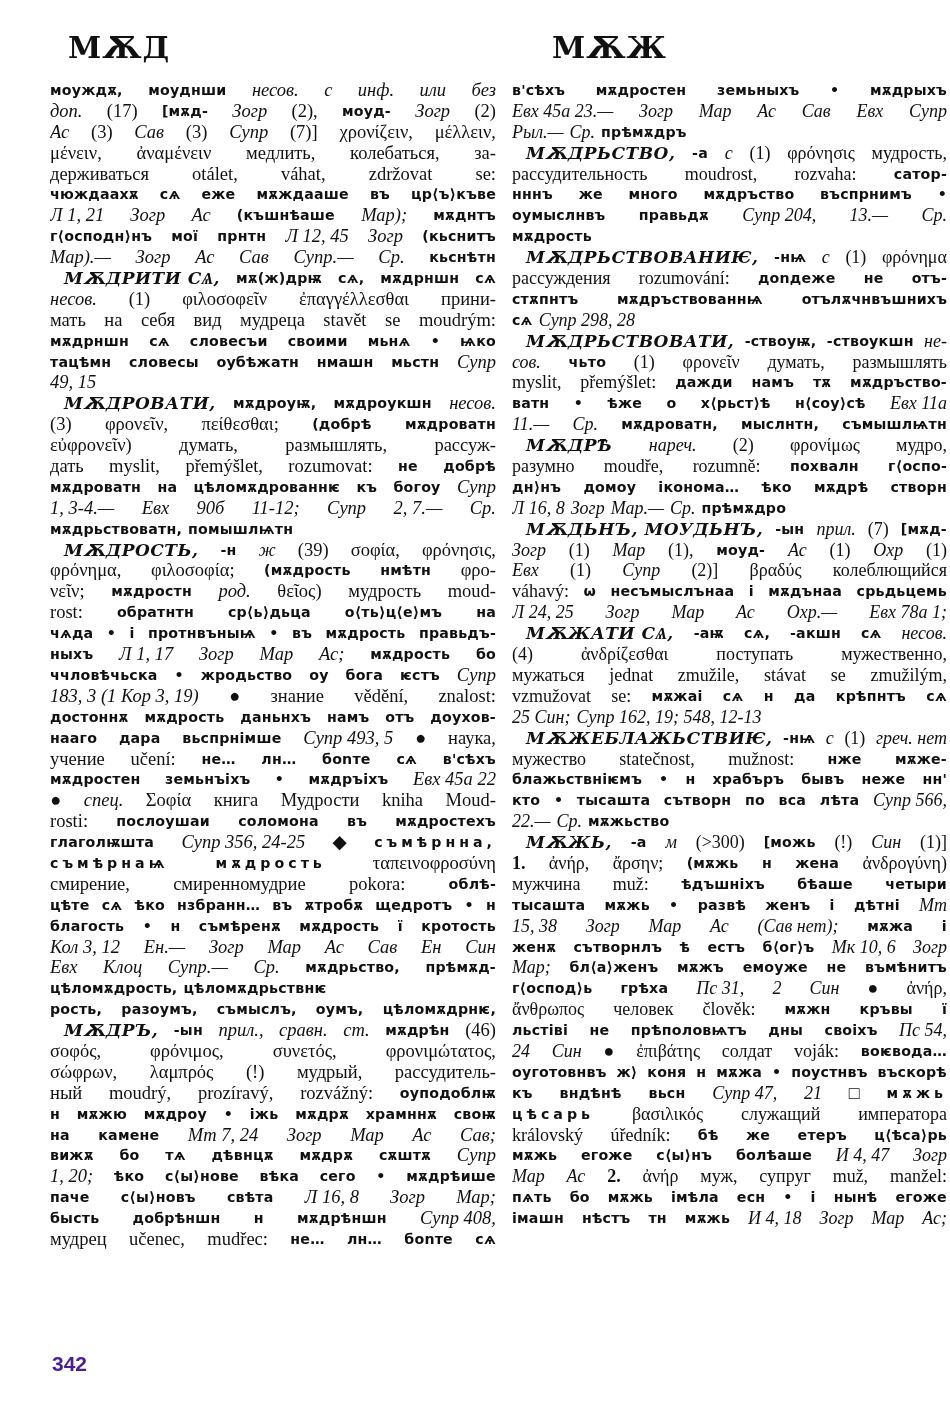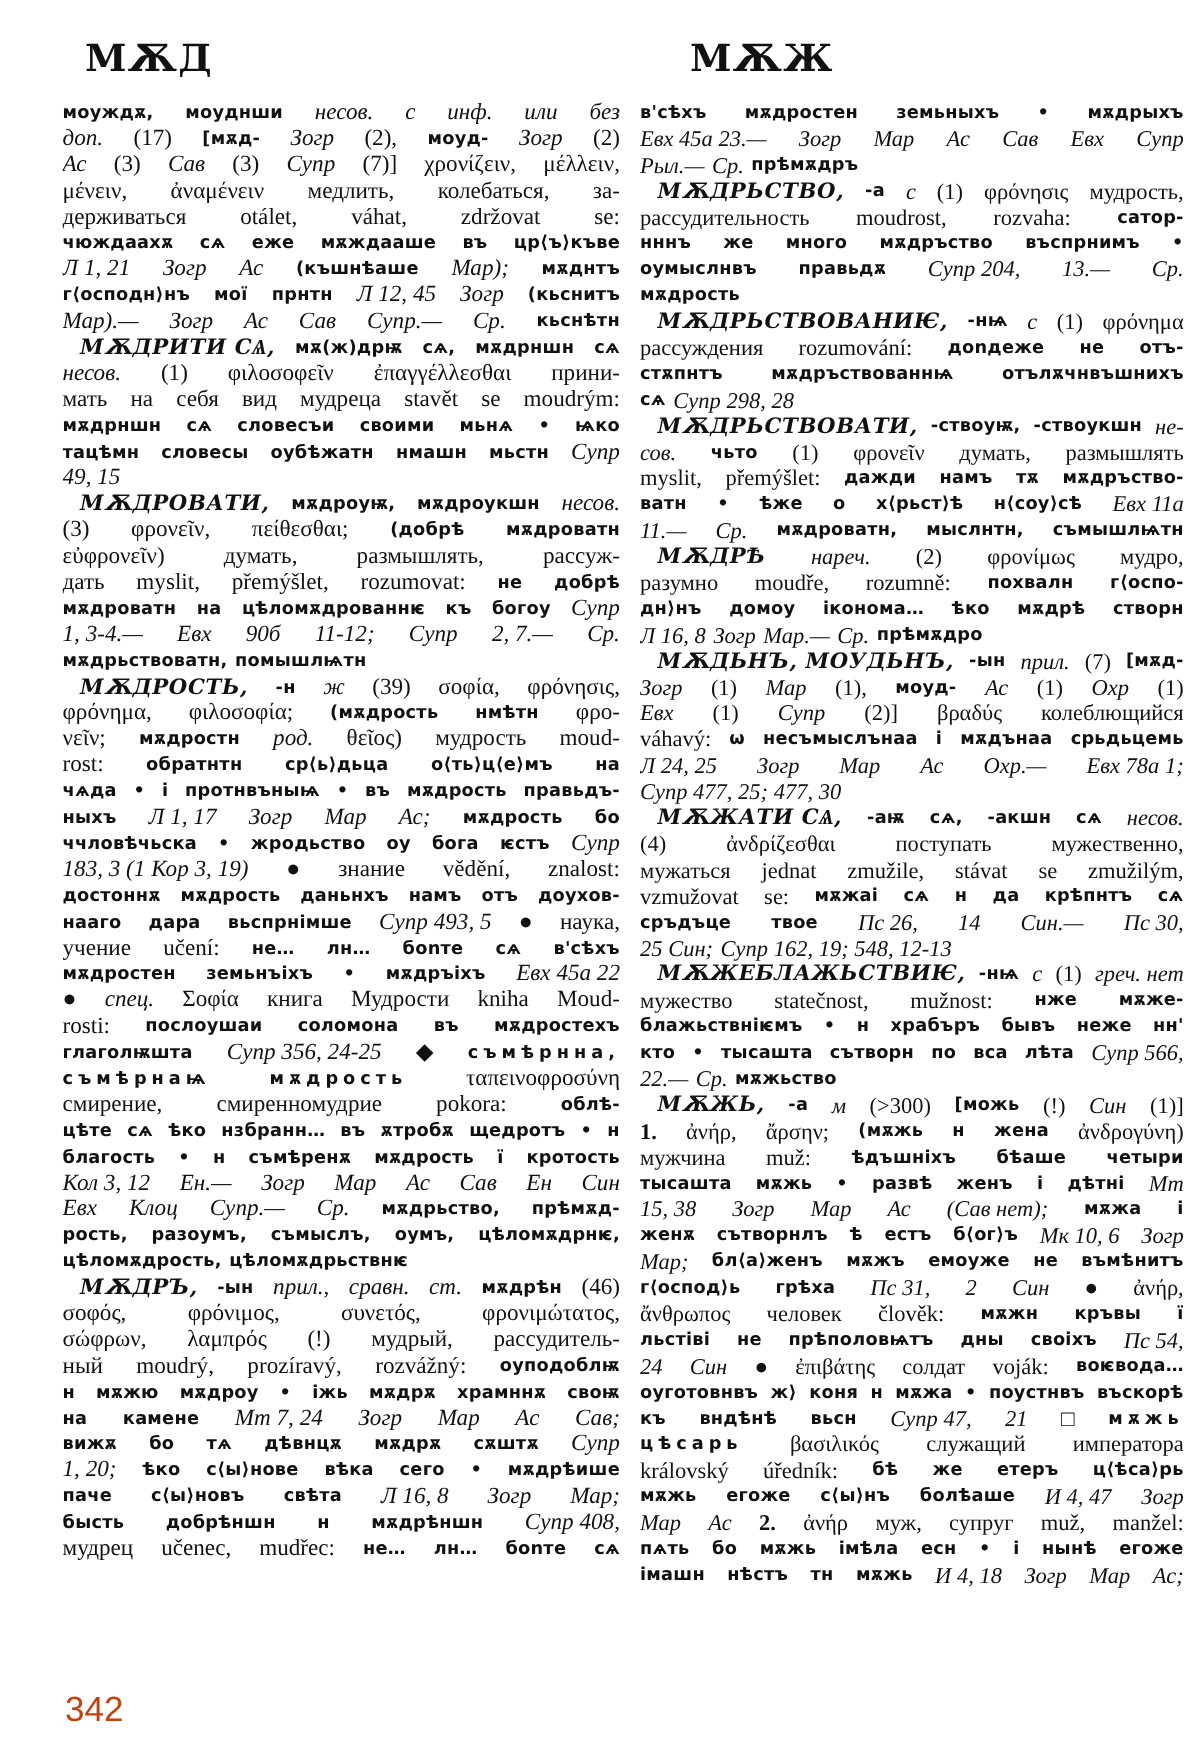--- a/index.html
+++ b/index.html
@@ -17,21 +17,21 @@
   .line.last { justify-content: flex-start; }
   .line.last .run { margin-right: 6px; }
   .line.indent { padding-left: 14px; }
   .run { white-space: pre; }
   .cs { font-family: "DejaVu Sans", sans-serif; font-weight: bold; font-size: 14.2px; letter-spacing: 0.2px; }
   .it { font-style: italic; }
   .hw { font-family: "DejaVu Serif", serif; font-weight: bold; font-style: italic; font-size: 17px; letter-spacing: 0.5px; }
   .num { font-weight: bold; }
   .sp { letter-spacing: 4px; }
   .page-number { position: absolute; left: 52px; top: 1352px; font-family: "Liberation Sans", sans-serif;
-                 font-weight: normal; font-size: 28px; color: #c2410c; }
+                 font-weight: bold; font-size: 21px; color: #4c1d95; }
   #col-right .line { font-size: 18px; }
 </style>
 </head>
 <body>
 
 <div class="running-head" id="head-left">МѪД</div>
 <div class="running-head" id="head-right">МѪЖ</div>
 
 <div class="column" id="col-left">
     <div class="line">
@@ -363,30 +363,30 @@
       <span class="run it">Син</span>
     </div>
     <div class="line">
       <span class="run it">Евх</span>
       <span class="run it">Клоц</span>
       <span class="run it">Супр.—</span>
       <span class="run it">Ср.</span>
       <span class="run cs">мѫдрьство,</span>
       <span class="run cs">прѣмѫд-</span>
     </div>
+    <div class="line last">
+      <span class="run cs">цѣломѫдрость,</span>
+      <span class="run cs">цѣломѫдрьствнѥ</span>
+    </div>
     <div class="line">
       <span class="run cs">рость,</span>
       <span class="run cs">разоумъ,</span>
       <span class="run cs">съмыслъ,</span>
       <span class="run cs">оумъ,</span>
       <span class="run cs">цѣломѫдрнѥ,</span>
-    </div>
-    <div class="line last">
-      <span class="run cs">цѣломѫдрость,</span>
-      <span class="run cs">цѣломѫдрьствнѥ</span>
     </div>
     <div class="line indent">
       <span class="run hw">МѪДРЪ,</span>
       <span class="run cs">-ын</span>
       <span class="run it">прил.,</span>
       <span class="run it">сравн.</span>
       <span class="run it">ст.</span>
       <span class="run cs">мѫдрѣн</span>
       <span class="run ">(46)</span>
     </div>
@@ -651,23 +651,20 @@
       <span class="run cs">срьдьцемь</span>
     </div>
     <div class="line">
       <span class="run it">Л 24, 25</span>
       <span class="run it">Зогр</span>
       <span class="run it">Мар</span>
       <span class="run it">Ас</span>
       <span class="run it">Охр.—</span>
       <span class="run it">Евх 78а 1;</span>
     </div>
-    <div class="line last">
-      <span class="run it">Супр 477, 25; 477, 30</span>
-    </div>
     <div class="line indent">
       <span class="run hw">МѪЖАТИ СѦ,</span>
       <span class="run cs">-аѭ</span>
       <span class="run cs">сѧ,</span>
       <span class="run cs">-акшн</span>
       <span class="run cs">сѧ</span>
       <span class="run it">несов.</span>
     </div>
     <div class="line">
       <span class="run ">(4)</span>
@@ -686,28 +683,20 @@
     <div class="line">
       <span class="run ">vzmužovat</span>
       <span class="run ">se:</span>
       <span class="run cs">мѫжаі</span>
       <span class="run cs">сѧ</span>
       <span class="run cs">н</span>
       <span class="run cs">да</span>
       <span class="run cs">крѣпнтъ</span>
       <span class="run cs">сѧ</span>
     </div>
-    <div class="line">
-      <span class="run cs">сръдъце</span>
-      <span class="run cs">твое</span>
-      <span class="run it">Пс 26,</span>
-      <span class="run it">14</span>
-      <span class="run it">Син.—</span>
-      <span class="run it">Пс 30,</span>
-    </div>
     <div class="line last">
       <span class="run it">25 Син;</span>
       <span class="run it">Супр 162, 19; 548, 12-13</span>
     </div>
     <div class="line indent">
       <span class="run hw">МѪЖЕБЛАЖЬСТВИѤ,</span>
       <span class="run cs">-нѩ</span>
       <span class="run it">с</span>
       <span class="run ">(1)</span>
       <span class="run it">греч. нет</span>

